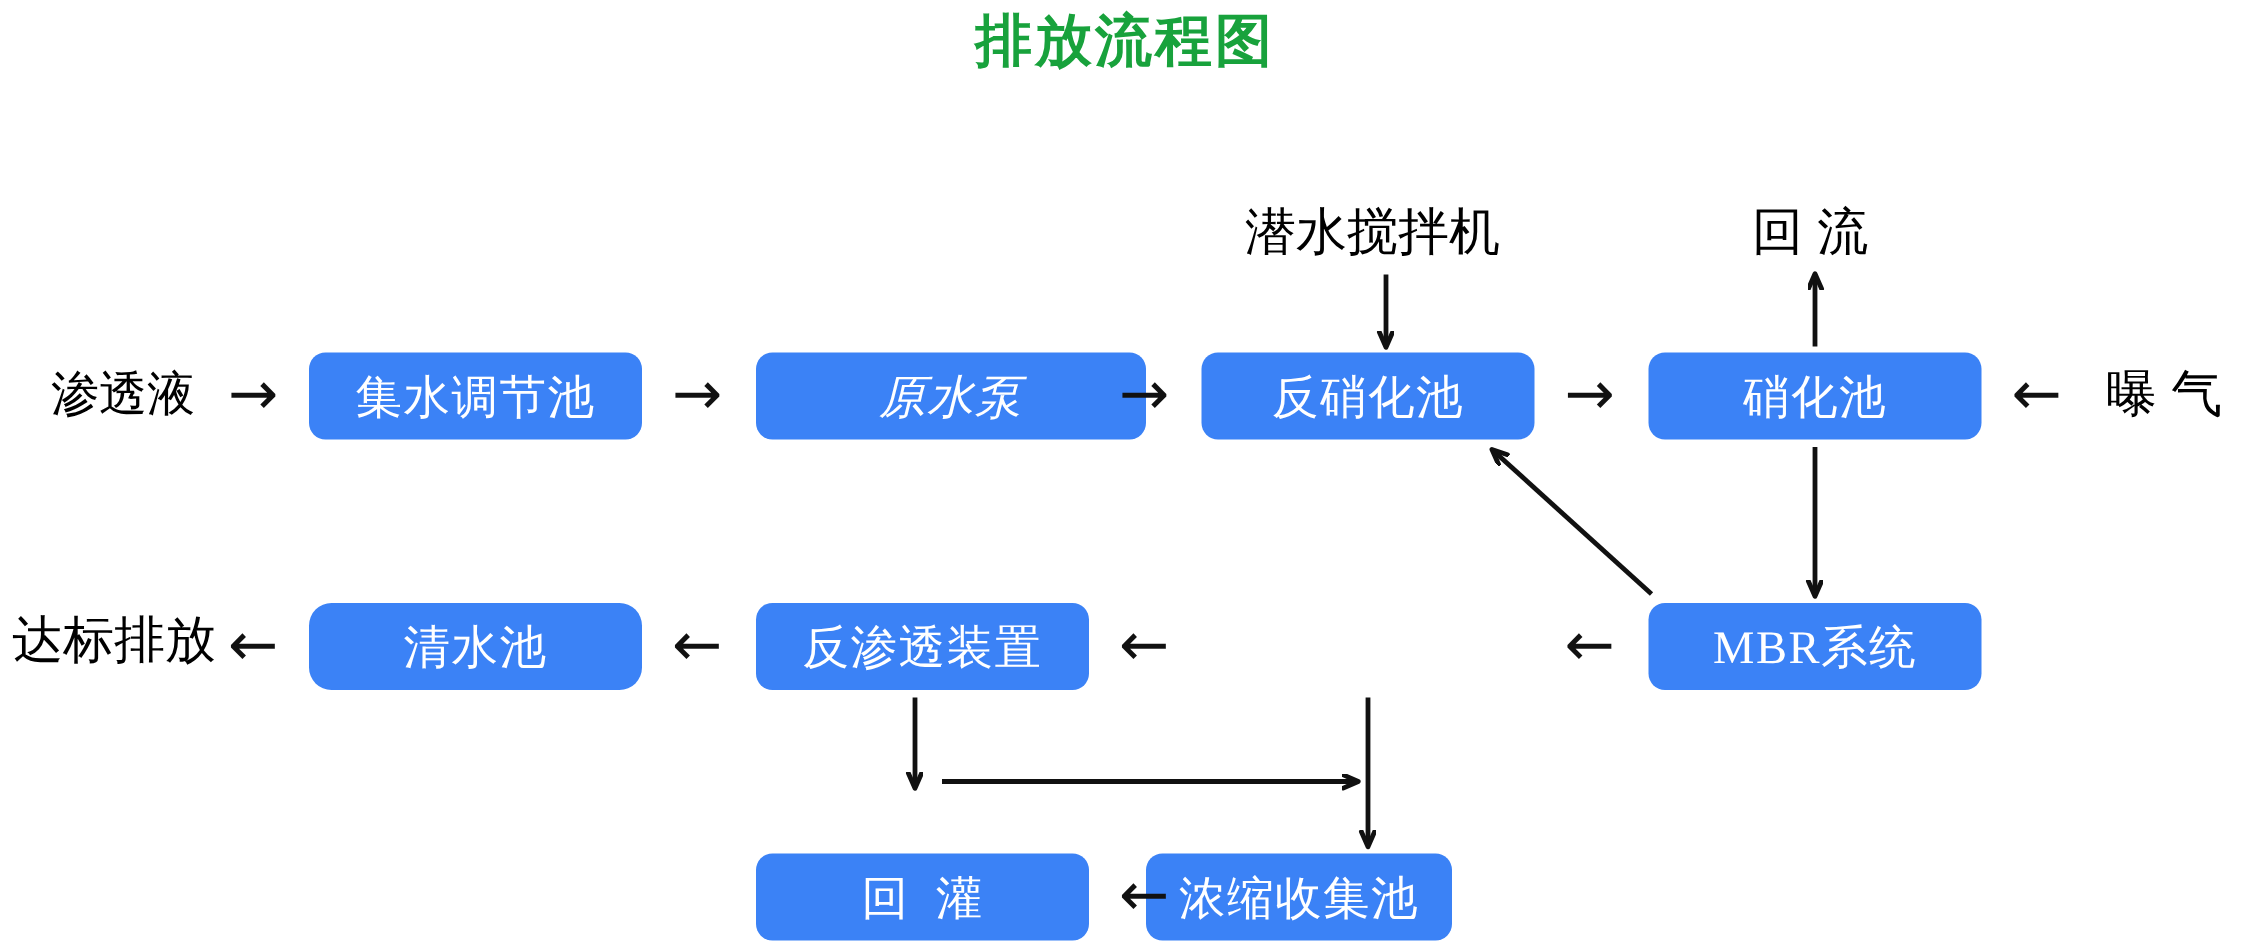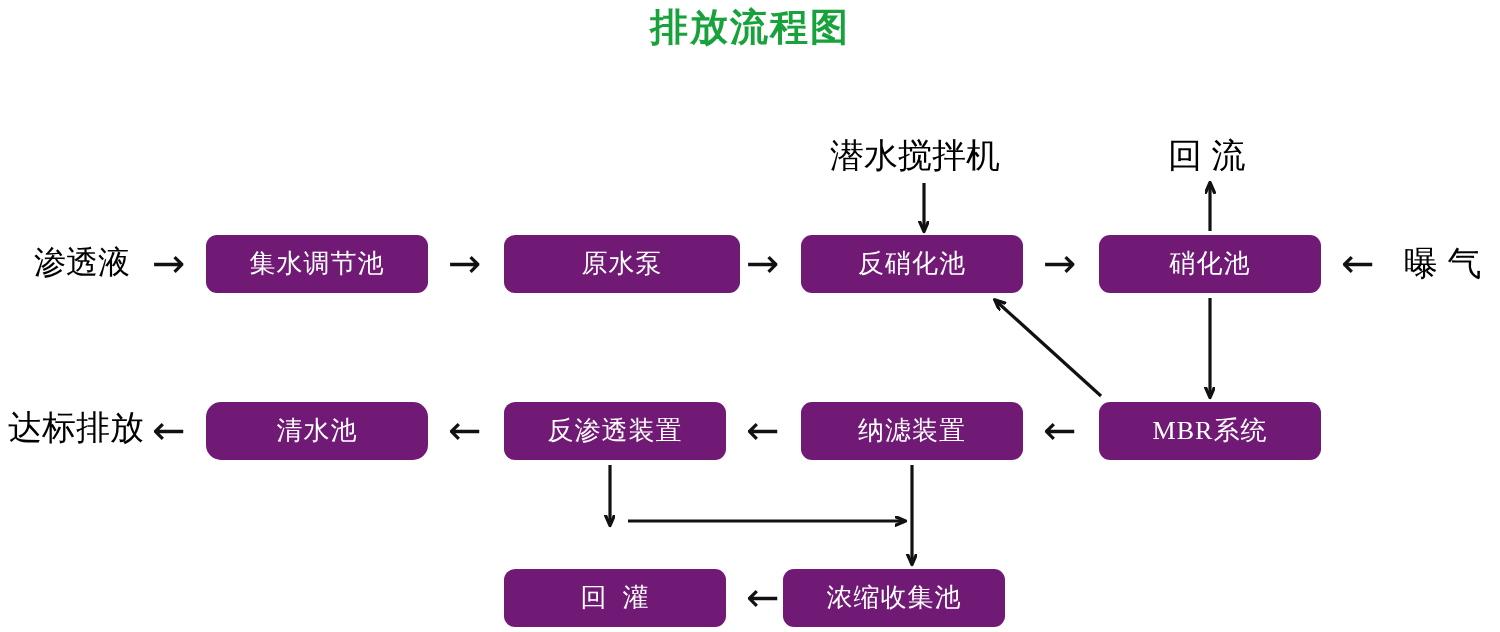--- a/index.html
+++ b/index.html
@@ -28,24 +28,24 @@
     font-size: 38px;
     font-weight: bold;
     color: #18a23c;
     letter-spacing: 2px;
     font-family: "Liberation Sans", "DejaVu Sans", sans-serif;
   }
 
   
   .node {
     position: absolute;
-    background: #701a75;
+    background: #3b82f6;
     border-radius: 11px;
     color: #ffffff;
-    font-size: 26px;
+    font-size: 31px;
     font-family: "Liberation Serif", "DejaVu Serif", serif;
     display: flex;
     align-items: center;
     justify-content: center;
     white-space: pre;
     line-height: 1;
     box-sizing: border-box;
     letter-spacing: 1px;
   }
 
@@ -108,35 +108,34 @@
 
     <line x1="610" y1="465" x2="610" y2="525" marker-end="url(#ah)"></line>
 
     <line x1="628" y1="521" x2="905" y2="521" marker-end="url(#ah)"></line>
 
     <line x1="912" y1="465" x2="912" y2="564" marker-end="url(#ah)"></line>
   </svg>
 
   <div class="node" style="left:206px;top:235px;width:222px;height:58px;">集水调节池</div>
 
-  <div class="node" style="left:504px;top:235px;width:236px;height:58px;">原水泵</div>
+  <div class="node" style="left:504px;top:235px;width:260px;height:58px;font-style:italic;">原水泵</div>
 
   <div class="node" style="left:801px;top:235px;width:222px;height:58px;">反硝化池</div>
 
   <div class="node" style="left:1099px;top:235px;width:222px;height:58px;">硝化池</div>
 
   <div class="node" style="left:1099px;top:402px;width:222px;height:58px;">MBR系统</div>
 
-  <div class="node" style="left:801px;top:402px;width:222px;height:58px;">纳滤装置</div>
 
   <div class="node" style="left:504px;top:402px;width:222px;height:58px;">反渗透装置</div>
 
   <div class="node" style="left:206px;top:402px;width:222px;height:58px;border-radius:15px;">清水池</div>
 
-  <div class="node" style="left:783px;top:569px;width:222px;height:58px;">浓缩收集池</div>
+  <div class="node" style="left:764px;top:569px;width:204px;height:58px;">浓缩收集池</div>
 
   <div class="node" style="left:504px;top:569px;width:222px;height:58px;">回  灌</div>
 
   <div class="plabel" style="left:34px;top:246px;font-size:32px;">渗透液</div>
 
   <div class="plabel" style="left:830px;top:138px;font-size:34px;">潜水搅拌机</div>
 
   <div class="plabel" style="left:1168px;top:138px;font-size:34px;">回 流</div>
 
   <div class="plabel" style="left:1404px;top:246px;font-size:34px;">曝 气</div>

